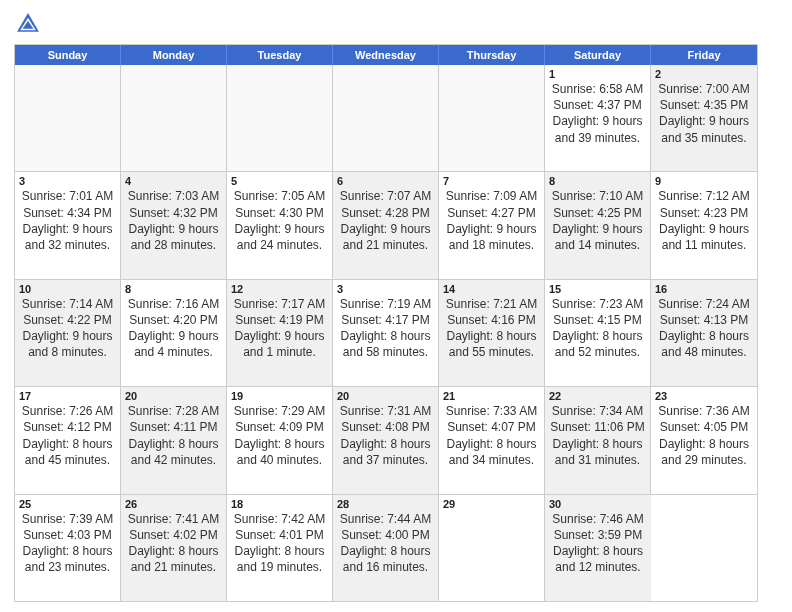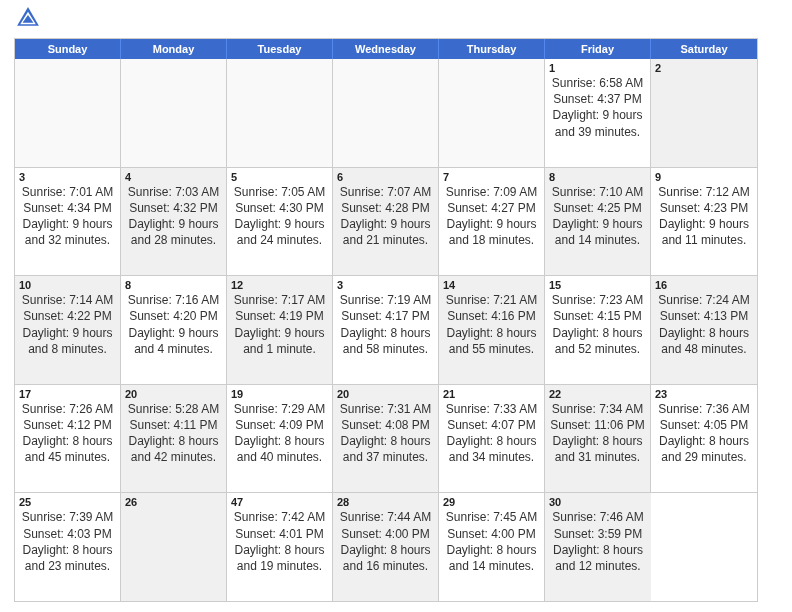--- a/index.html
+++ b/index.html
@@ -6,21 +6,21 @@
     body {
       font-family: Arial, sans-serif;
       background: #fff;
       width: 792px;
       height: 612px;
       overflow: hidden;
     }
     .page {
       width: 772px;
       height: 612px;
-      padding: 4px 14px 10px 14px;
+      padding: 10px 14px 10px 14px;
       display: flex;
       flex-direction: column;
     }
     .header-row {
       display: flex;
       align-items: flex-start;
       justify-content: space-between;
       margin-bottom: 6px;
     }
     .logo {
@@ -140,39 +140,43 @@
     </div>
   </div>
 
   <div class="calendar">
     <div class="cal-header">
     <div class="cal-header-cell">Sunday</div>
         <div class="cal-header-cell">Monday</div>
         <div class="cal-header-cell">Tuesday</div>
         <div class="cal-header-cell">Wednesday</div>
         <div class="cal-header-cell">Thursday</div>
+        <div class="cal-header-cell">Saturday</div>
         <div class="cal-header-cell">Friday</div>
-        <div class="cal-header-cell">Saturday</div>
       </div>
     <div class="cal-body">
     <div class="cal-row">
           <div class="cal-cell empty"></div>
           <div class="cal-cell empty"></div>
           <div class="cal-cell empty"></div>
           <div class="cal-cell empty"></div>
           <div class="cal-cell empty"></div>
           <div class="cal-cell">
             <span class="day-num">1</span>
             <div class="day-info">Sunrise: 6:58 AM
 Sunset: 4:37 PM
 Daylight: 9 hours
 and 39 minutes.</div>
           </div>
           <div class="cal-cell shaded">
             <span class="day-num">2</span>
+            <div class="day-info">Sunrise: 7:00 AM
+Sunset: 4:35 PM
+Daylight: 9 hours
+and 35 minutes.</div>
           </div>
         </div>
         <div class="cal-row">
           <div class="cal-cell">
             <span class="day-num">3</span>
             <div class="day-info">Sunrise: 7:01 AM
 Sunset: 4:34 PM
 Daylight: 9 hours
 and 32 minutes.</div>
           </div>
@@ -273,21 +277,21 @@
         <div class="cal-row">
           <div class="cal-cell">
             <span class="day-num">17</span>
             <div class="day-info">Sunrise: 7:26 AM
 Sunset: 4:12 PM
 Daylight: 8 hours
 and 45 minutes.</div>
           </div>
           <div class="cal-cell shaded">
             <span class="day-num">20</span>
-            <div class="day-info">Sunrise: 5:28 AM
+            <div class="day-info">Sunrise: 7:28 AM
 Sunset: 4:11 PM
 Daylight: 8 hours
 and 42 minutes.</div>
           </div>
           <div class="cal-cell">
             <span class="day-num">19</span>
             <div class="day-info">Sunrise: 7:29 AM
 Sunset: 4:09 PM
 Daylight: 8 hours
 and 40 minutes.</div>
@@ -324,41 +328,41 @@
         <div class="cal-row">
           <div class="cal-cell">
             <span class="day-num">25</span>
             <div class="day-info">Sunrise: 7:39 AM
 Sunset: 4:03 PM
 Daylight: 8 hours
 and 23 minutes.</div>
           </div>
           <div class="cal-cell shaded">
             <span class="day-num">26</span>
-          </div>
-          <div class="cal-cell">
-            <span class="day-num">47</span>
+            <div class="day-info">Sunrise: 7:41 AM
+Sunset: 4:02 PM
+Daylight: 8 hours
+and 21 minutes.</div>
+          </div>
+          <div class="cal-cell">
+            <span class="day-num">18</span>
             <div class="day-info">Sunrise: 7:42 AM
 Sunset: 4:01 PM
 Daylight: 8 hours
 and 19 minutes.</div>
           </div>
           <div class="cal-cell shaded">
             <span class="day-num">28</span>
             <div class="day-info">Sunrise: 7:44 AM
 Sunset: 4:00 PM
 Daylight: 8 hours
 and 16 minutes.</div>
           </div>
           <div class="cal-cell">
             <span class="day-num">29</span>
-            <div class="day-info">Sunrise: 7:45 AM
-Sunset: 4:00 PM
-Daylight: 8 hours
-and 14 minutes.</div>
           </div>
           <div class="cal-cell shaded">
             <span class="day-num">30</span>
             <div class="day-info">Sunrise: 7:46 AM
 Sunset: 3:59 PM
 Daylight: 8 hours
 and 12 minutes.</div>
           </div>
         </div>
       </div>

